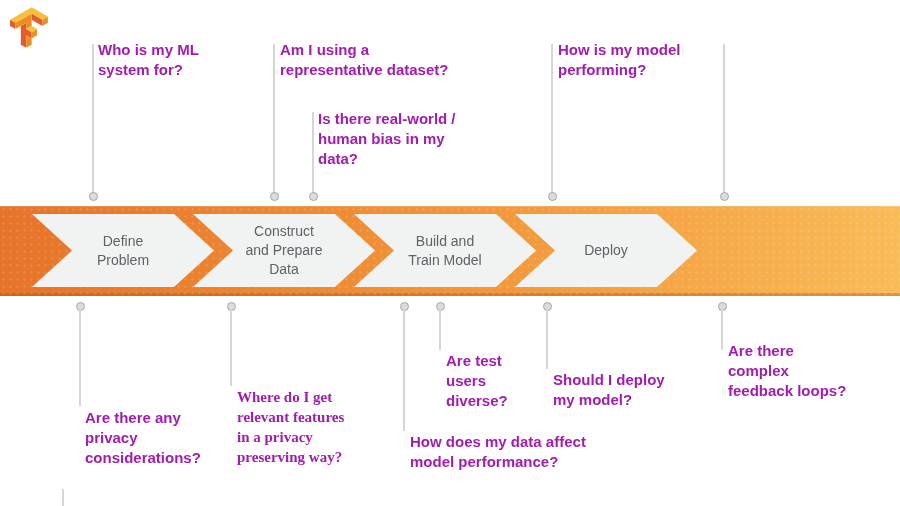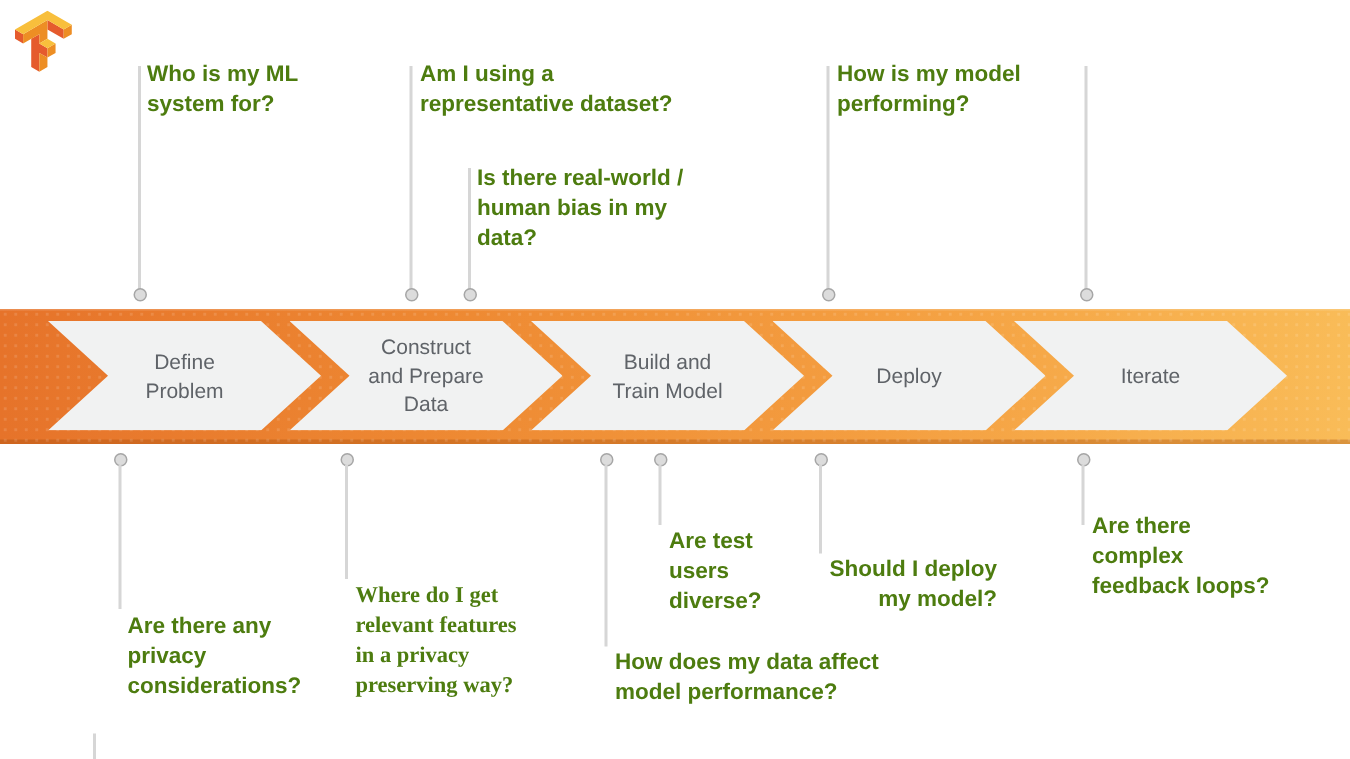--- a/index.html
+++ b/index.html
@@ -14,21 +14,21 @@
   .logo {
     position: absolute;
     left: 10px; top: 7px;
     width: 38px; height: 41px;
   }
   .question {
     position: absolute;
     font-size: 15px;
     line-height: 20px;
     font-weight: 700;
-    color: #4d7c0f;
+    color: #a21caf;
     white-space: pre-line;
   }
   .connector-line {
     position: absolute;
     width: 2px;
     background: #d6d6d6;
   }
   .connector-dot {
     position: absolute;
     width: 7px; height: 7px;
@@ -121,23 +121,20 @@
 and Prepare
 Data</div>
   </div>
   <div class="stage" style="left:515px;">
     <div class="stage-label">Deploy</div>
   </div>
   <div class="stage" style="left:354px;">
     <div class="stage-label">Build and
 Train Model</div>
   </div>
-  <div class="stage" style="left:676px;">
-    <div class="stage-label">Iterate</div>
-  </div>
 
   <div class="connector-dot" style="left:76px;  top:302px;"></div>
   <div class="connector-dot" style="left:227px; top:302px;"></div>
   <div class="connector-dot" style="left:400px; top:302px;"></div>
   <div class="connector-dot" style="left:436px; top:302px;"></div>
   <div class="connector-dot" style="left:543px; top:302px;"></div>
   <div class="connector-dot" style="left:718px; top:302px;"></div>
 
   <div class="connector-line" style="left:79px;  top:310px; height:96px;"></div>
   <div class="connector-line" style="left:230px; top:310px; height:76px;"></div>
@@ -151,21 +148,21 @@
 considerations?</div>
   <div class="question" style="left:237px; top:387px;font-family:Liberation Serif, serif;">Where do I get
 relevant features
 in a privacy
 preserving way?</div>
   <div class="question" style="left:410px; top:432px;">How does my data affect
 model performance?</div>
   <div class="question" style="left:446px; top:351px;">Are test
 users
 diverse?</div>
-  <div class="question" style="left:553px; top:370px;text-align:right;">Should I deploy
+  <div class="question" style="left:553px; top:370px;">Should I deploy
 my model?</div>
   <div class="question" style="left:728px; top:341px;">Are there
 complex
 feedback loops?</div>
 
   <div class="stray-line"></div>
 
 </div>
 
 </body></html>

